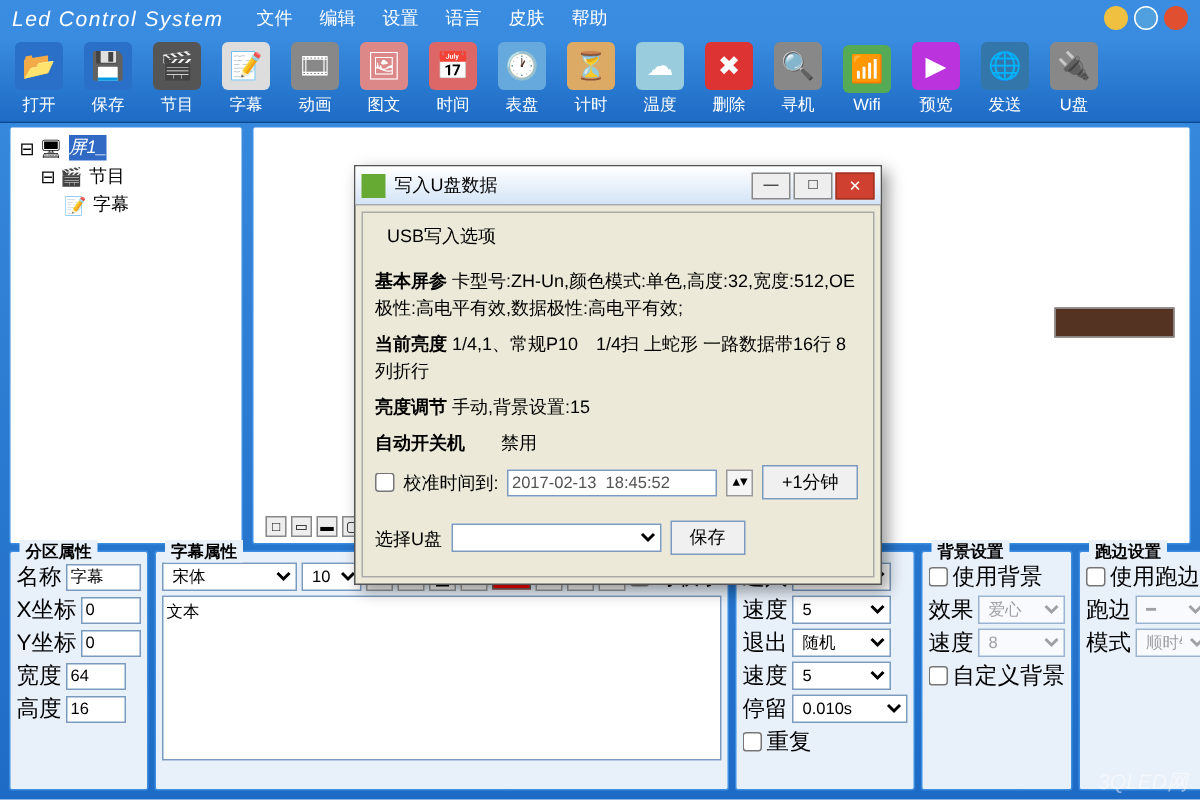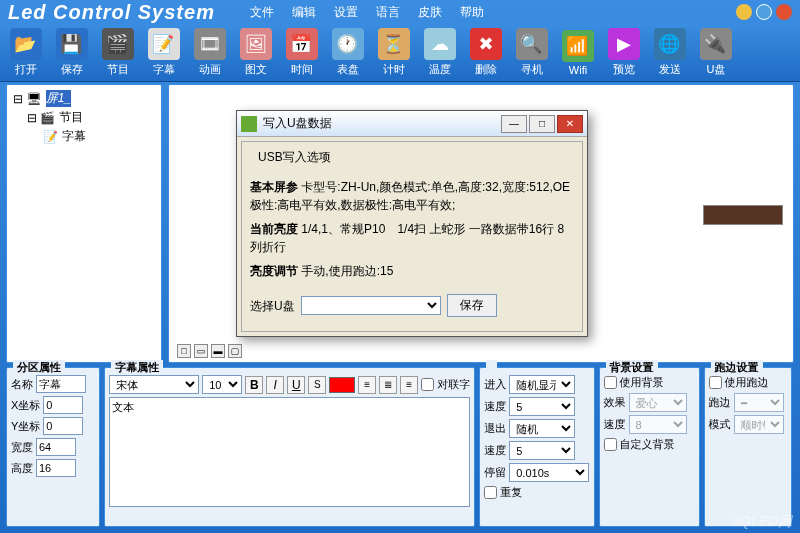--- a/index.html
+++ b/index.html
@@ -1,18 +1,18 @@
 <!DOCTYPE html>
 <html><head>
 <meta charset="utf-8">
 <style>
 * { box-sizing: border-box; margin: 0; padding: 0; font-family: "Microsoft YaHei", SimSun, sans-serif; font-size: 12px; }
 body { width: 800px; height: 533px; background: linear-gradient(#3a8de0, #1e6bc5); overflow: hidden; position: relative; }
 .titlebar { height: 24px; display: flex; align-items: center; padding: 0 8px; color: #fff; }
-.titlebar .title { font-style: italic; font-weight: bold; font-size: 20px; letter-spacing: 1px; margin-right: 35px; }
+.titlebar .title { font-style: italic; font-weight: normal; font-size: 14px; letter-spacing: 1px; margin-right: 22px; }
 .menu { display: flex; gap: 18px; }
 .menu span { color: #fff; cursor: pointer; }
 .win-controls { margin-left: auto; display: flex; gap: 4px; }
 .win-controls span { width: 16px; height: 16px; border-radius: 50%; display: inline-block; }
 .wc-min { background: #f0c040; }
 .wc-max { background: #50a0e0; border:1px solid #fff; }
 .wc-close { background: #e05030; }
 
 .toolbar { height: 58px; background: linear-gradient(#3a8de0,#1e6bc5); display: flex; padding: 2px 4px; gap: 2px; border-bottom: 1px solid #0a4a90; }
 .tool { width: 44px; display: flex; flex-direction: column; align-items: center; justify-content: center; cursor: pointer; color: #fff; }
@@ -34,21 +34,21 @@
 .bottom { position: absolute; bottom: 6px; left: 6px; right: 8px; height: 160px; display: flex; gap: 4px; }
 .fieldset { border: 1px solid #3a8de0; background: #e8f0fa; border-radius: 2px; padding: 4px; position: relative; }
 .fieldset .legend { position: absolute; top: -8px; left: 6px; background: #e8f0fa; padding: 0 4px; font-weight: bold; font-size: 11px; }
 .fs1 { width: 98px; }
 .fs2 { flex: 1; }
 .fs3 { width: 120px; }
 .fs4 { width: 105px; }
 .fs5 { width: 92px; }
 
 .row { display: flex; align-items: center; gap: 3px; margin: 3px 0; }
-.row label { font-size: 11px; white-space: nowrap; text-align: center; }
+.row label { font-size: 15px; white-space: nowrap; text-align: center; }
 input[type=text], select, .spinner { border: 1px solid #7a9ac0; background: #fff; font-size: 11px; height: 18px; padding: 0 2px; }
 .spinner { width: 40px; }
 select { height: 19px; }
 .tb-btn { width: 18px; height: 18px; border: 1px solid #999; background: #f5f5f5; font-size: 10px; display: flex; align-items: center; justify-content: center; cursor: pointer; }
 .color-sw { width: 26px; height: 16px; background: #ff0000; border: 1px solid #666; }
 .textarea { width: 100%; height: 110px; border: 1px solid #7a9ac0; background: #fff; padding: 2px; font-size: 11px; }
 
 
 .modal { position: absolute; left: 236px; top: 110px; width: 352px; background: #ece9d8; border: 1px solid #555; box-shadow: 4px 4px 10px rgba(0,0,0,0.4); }
 .modal-title { height: 26px; background: linear-gradient(#fff,#d4e4f7); display: flex; align-items: center; padding: 0 4px; border-bottom: 1px solid #aaa; }
@@ -294,21 +294,29 @@
       <span class="mb">—</span>
       <span class="mb">□</span>
       <span class="mb mb-close">✕</span>
     </div>
   </div>
   <div class="modal-body">
     <div class="groupbox">
       <div class="gb-title">USB写入选项</div>
       <div class="gb-row"><b>基本屏参</b> <span>卡型号:ZH-Un,颜色模式:单色,高度:32,宽度:512,OE极性:高电平有效,数据极性:高电平有效;</span></div>
       <div class="gb-row"><b>当前亮度</b> <span>1/4,1、常规P10　1/4扫 上蛇形 一路数据带16行 8列折行</span></div>
-      <div class="gb-row"><b>亮度调节</b> <span>手动,使用跑边:15</span></div>
+      <div class="gb-row"><b>亮度调节</b> <span>手动,背景设置:15</span></div>
+      <div class="gb-row"><b>自动开关机</b>　　<span>禁用</span></div>
+      <div class="gb-row" style="display:flex;align-items:center;gap:6px">
+        <input type="checkbox" style="">
+        <label>校准时间到:</label>
+        <input type="text" class="dt-input" disabled="" value="2017-02-13  18:45:52" style="">
+        <span class="tb-btn">▴▾</span>
+        <button class="modal-btn">+1分钟</button>
+      </div>
       <div class="gb-row" style="display:flex;align-items:center;gap:6px;margin-top:14px">
         <label>选择U盘</label>
         <select style="width:140px"><option></option></select>
         <button class="modal-btn">保存</button>
       </div>
     </div>
   </div>
 </div>
 
 <div class="watermark">3QLED网</div>

